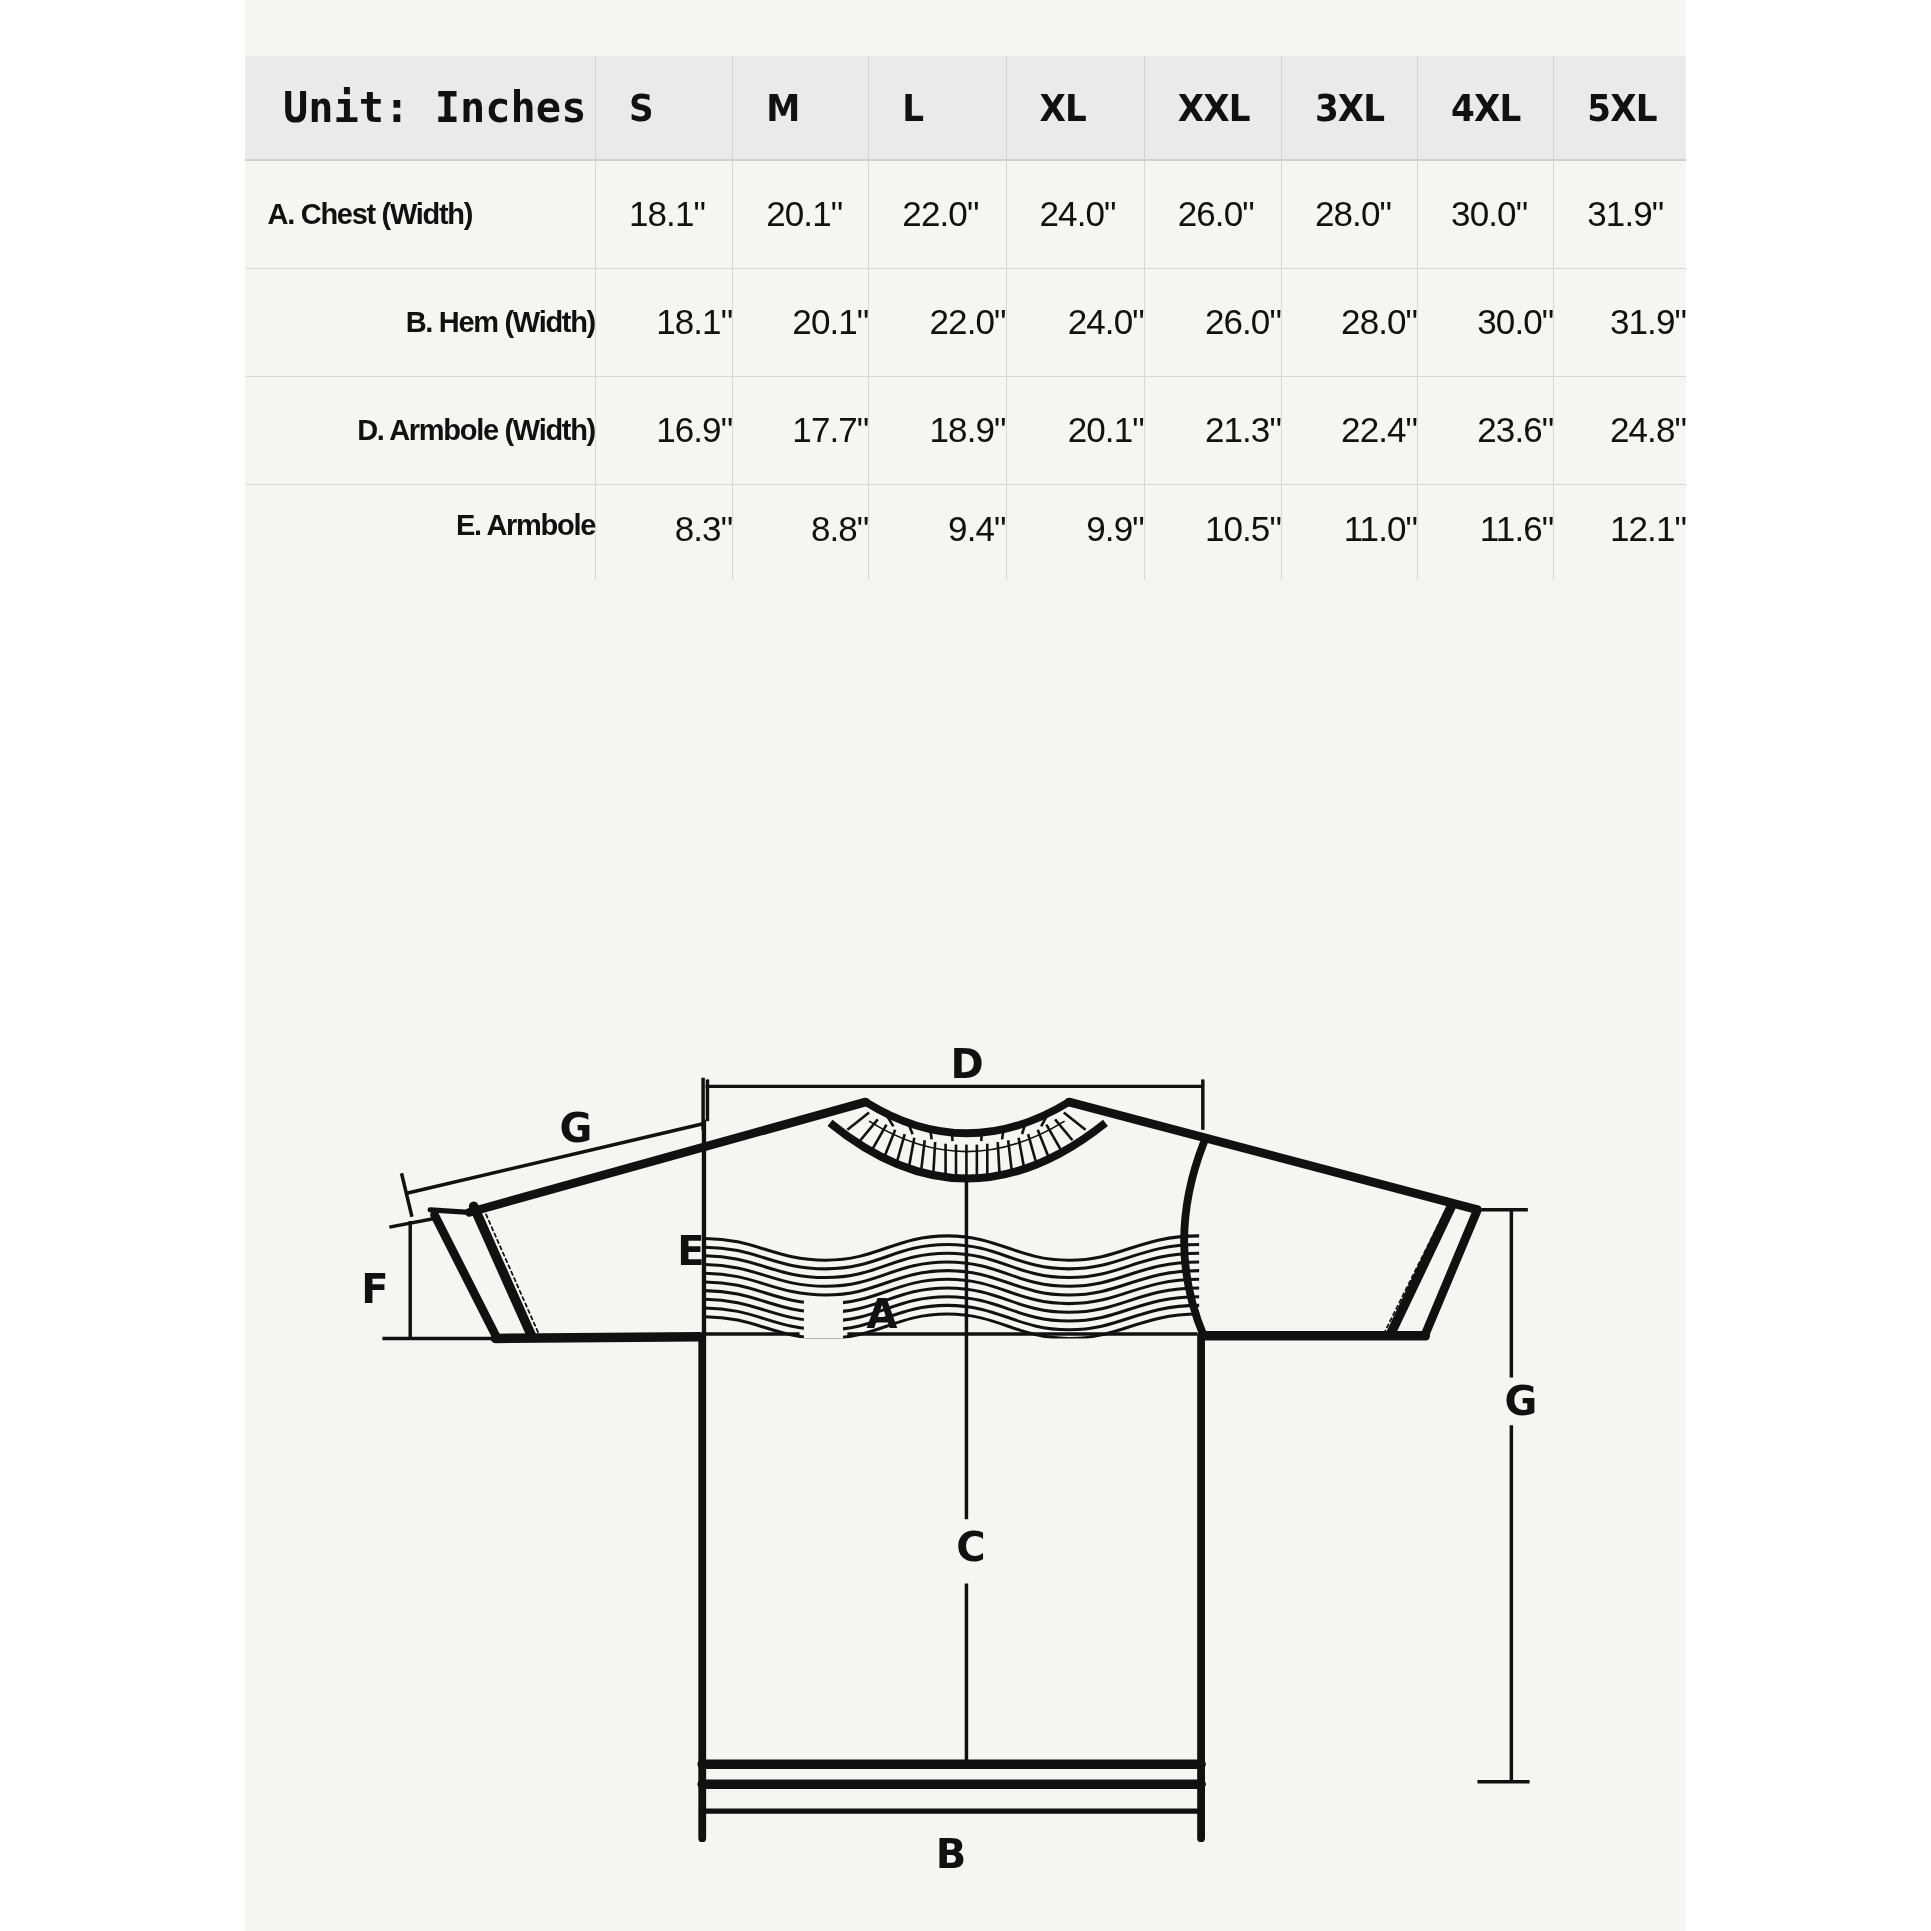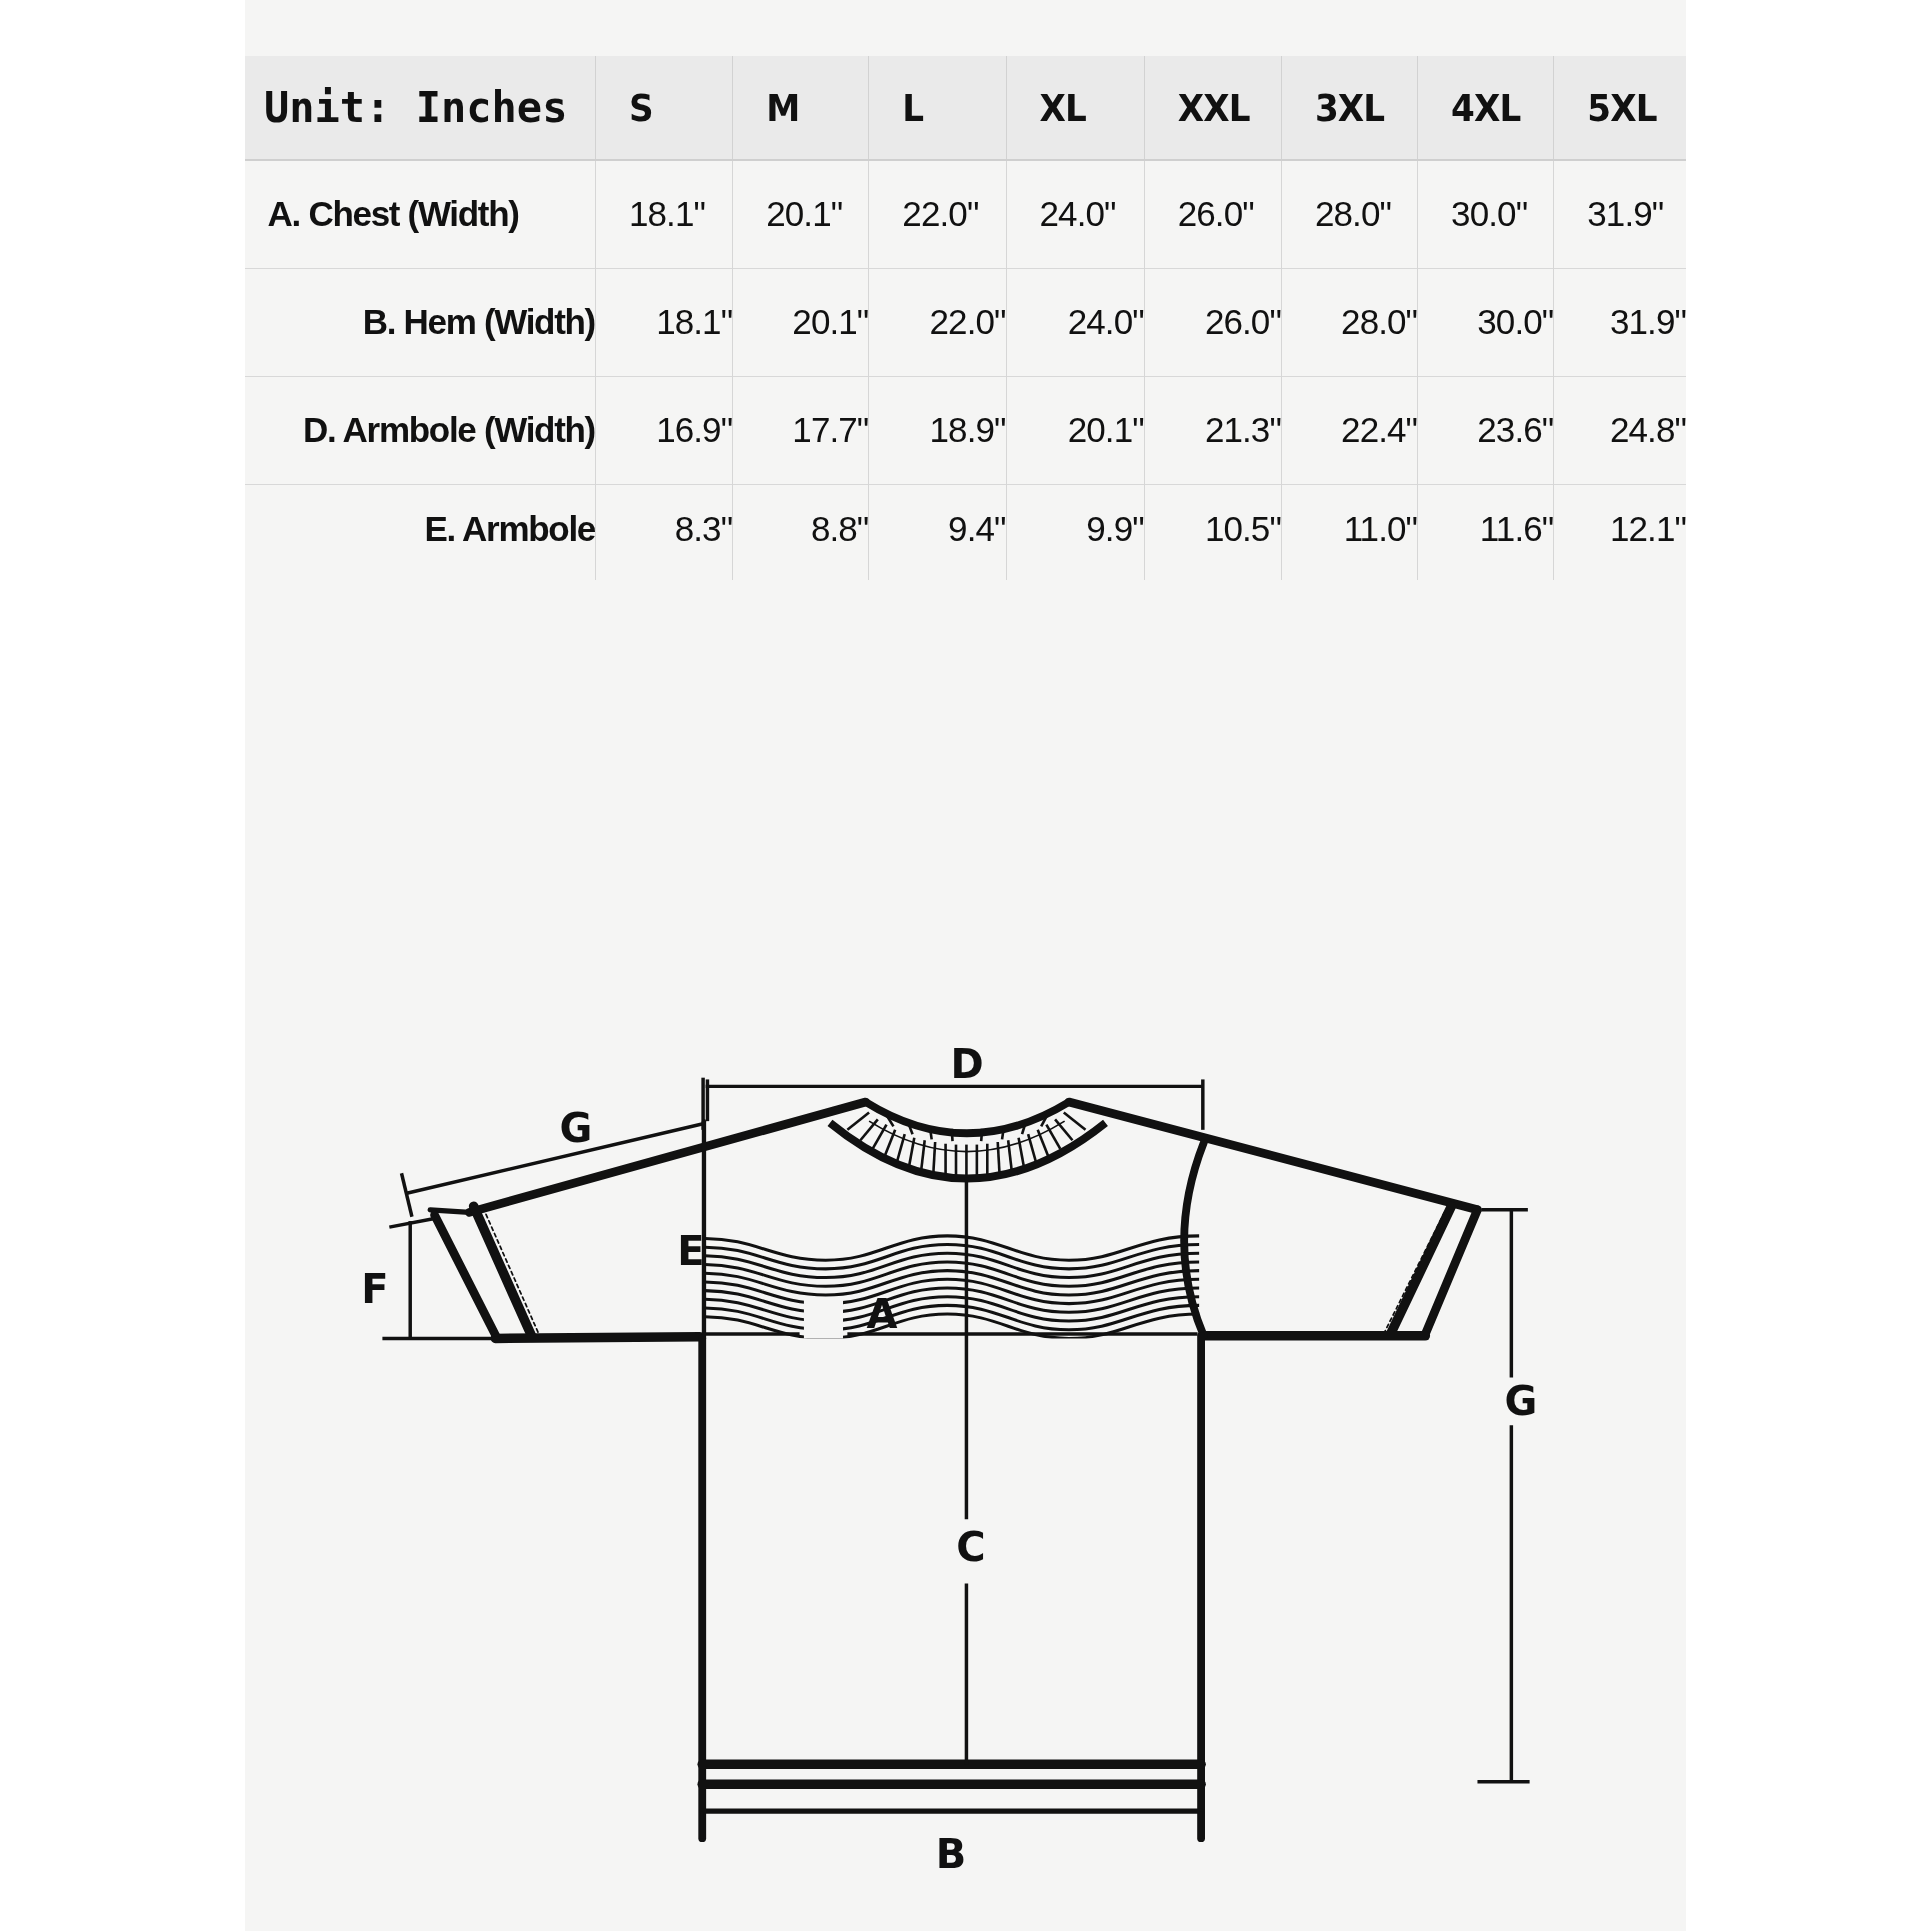--- a/index.html
+++ b/index.html
@@ -6,27 +6,27 @@
   body {
     width: 1932px; height: 1932px; background: #ffffff; position: relative; overflow: hidden;
     font-family: "Liberation Sans", "DejaVu Sans", sans-serif; color: #111;
   }
   .panel { position: absolute; left: 245px; top: 0; width: 1441px; height: 1932px; background: #f5f5f4; }
   .size-table { position: absolute; left: 245px; top: 56px; width: 1441px; border-collapse: collapse; table-layout: fixed; }
   .size-table th, .size-table td { padding: 0; vertical-align: middle; }
   .size-table thead tr { background: #eaeaea; height: 104px; }
   .size-table thead th { border-bottom: 2.6px solid #cfcfcf; border-left: 1.7px solid #d2d2d2; font-weight: 700;
     font-size: 38px; text-align: left; padding-left: 33px; font-family: "DejaVu Sans Condensed", "DejaVu Sans", sans-serif; letter-spacing: -0.9px; }
-  .size-table thead th.unit { border-left: none; padding-left: 19px; font-family: "DejaVu Sans Mono", monospace;
+  .size-table thead th.unit { border-left: none; padding-left: 38px; font-family: "DejaVu Sans Mono", monospace;
     font-size: 42px; letter-spacing: 0; }
   .size-table tbody tr { height: 108px; }
   .size-table tbody tr + tr td { border-top: 1.7px solid #d8d8d8; text-align: right; }
   .size-table tbody td { border-left: 1.7px solid #d6d6d6; font-size: 35px; text-align: left; padding-left: 33px;
     font-family: "Liberation Sans Narrow", "Liberation Sans", sans-serif; letter-spacing: -0.9px; }
-  .size-table tbody td.label { border-left: none; padding-left: 22.6px; font-weight: 700; font-size: 35px; letter-spacing: -1.3px; }
+  .size-table tbody td.label { border-left: none; padding-left: 22.6px; font-weight: 700; font-size: 29px; letter-spacing: -1.3px; }
   .size-table tbody tr:last-child { height: 96px; }
   .size-table tbody tr:last-child td { vertical-align: top; padding-top: 24px; }
   .diagram { position: absolute; left: 0; top: 0; width: 1932px; height: 1932px; }
   .dlabel { position: absolute; font-weight: 700; font-size: 40px; font-family: "DejaVu Sans", sans-serif; transform: translate(-50%, -50%); }
 </style>
 </head>
 <body>
 
 <div class="panel"></div>
 

